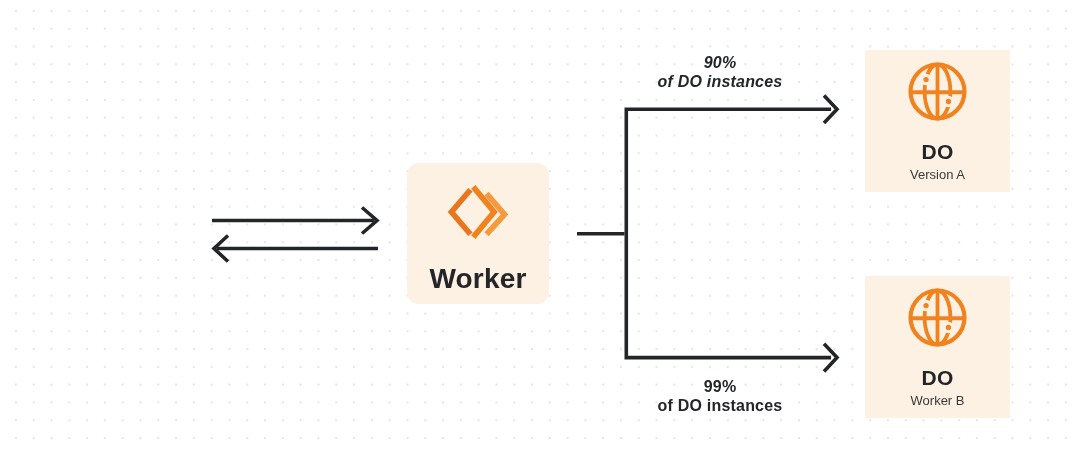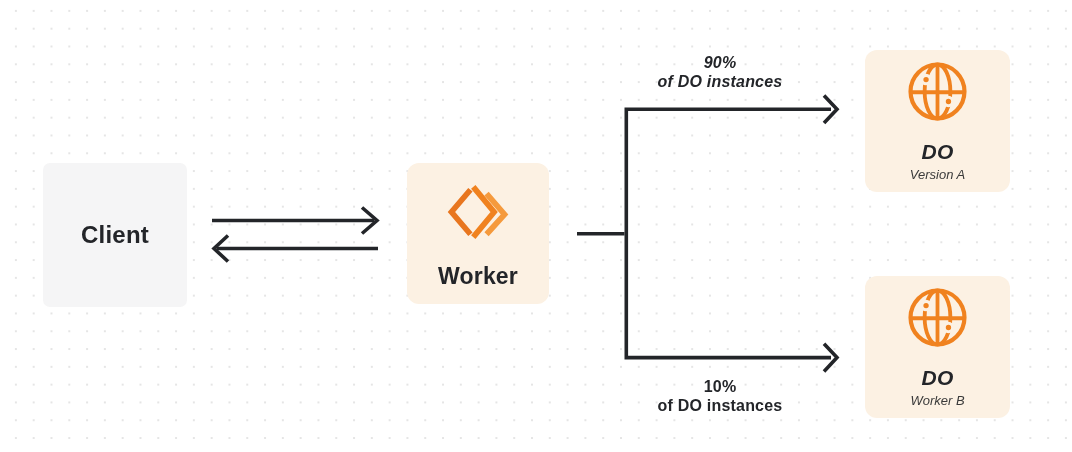--- a/index.html
+++ b/index.html
@@ -58,31 +58,30 @@
   }
   .worker-node {
     left: 407px; top: 163px;
     width: 142px; height: 141px;
     background: var(--node-cream);
     border-radius: 12px;
     padding-top: 22px;
   }
   .worker-node .node-title {
     margin-top: 24px;
-    font-size: 23px;
+    font-size: 28px;
     font-weight: bold;
     letter-spacing: 0.2px;
     text-align: center;
   }
   .do-node {
     width: 145px; height: 142px;
     background: var(--node-cream);
-    border-radius: 12px;
+    border-radius: 0;
     padding-top: 11px;
-    font-style: italic;
   }
   .do-node-a { position: absolute; left: 865px; top: 50px; }
   .do-node-b { position: absolute; left: 865px; top: 276px; }
   .do-node .node-title {
     margin-top: 18px;
     font-size: 21px;
     font-weight: bold;
     line-height: 24px;
     letter-spacing: 0.3px;
   }
@@ -119,40 +118,37 @@
     <path d="M217 248.5 H378"></path>
     <polyline points="228,235.5 214,248.5 228,261.5"></polyline>
 
     <path d="M577 233.7 H624.5"></path>
 
     <path d="M831 109.3 L626.3 109.3 L626.3 357.6 L831 357.6"></path>
     <polyline points="824,95.5 837,109.3 824,123"></polyline>
     <polyline points="824,343.8 837,357.6 824,371.4"></polyline>
   </svg>
 
-  <div class="node client-node">
-    <div class="node-title">Client</div>
-  </div>
 
   <div class="node worker-node">
     <svg class="icon-box" width="62" height="54" viewBox="0 0 62 57" aria-hidden="true">
       <path d="M23 5 L3 28.5 L23 52" fill="none" stroke="#e8761f" stroke-width="6"></path>
       <path d="M26 2 L48 28.5 L26 55" fill="none" stroke="#f0821f" stroke-width="6"></path>
       <path d="M40 9 L59 31 L40 52" fill="none" stroke="#f59a3d" stroke-width="6"></path>
     </svg>
     <div class="node-title">Worker</div>
   </div>
 
   <div class="edge-label edge-label-top">
     <div>90%</div>
     <div>of DO instances</div>
   </div>
 
   <div class="edge-label edge-label-bottom">
-    <div>10%</div>
+    <div>99%</div>
     <div>of DO instances</div>
   </div>
 
   <div class="node do-node do-node-a">
     <svg class="icon-box" width="61" height="61" viewBox="0 0 64 64" aria-hidden="true">
       <circle cx="32" cy="32" r="28.3" fill="none" stroke="#f0821f" stroke-width="4.4"></circle>
       <ellipse cx="32" cy="32" rx="13.5" ry="28.3" fill="none" stroke="#f0821f" stroke-width="4"></ellipse>
       <line x1="32" y1="4" x2="32" y2="60" stroke="#f0821f" stroke-width="4"></line>
       <line x1="4" y1="32.8" x2="60" y2="32.8" stroke="#f0821f" stroke-width="4"></line>
       <circle cx="20" cy="19.5" r="4.4" fill="#f0821f" stroke="#fcf1e3" stroke-width="3.2"></circle>

